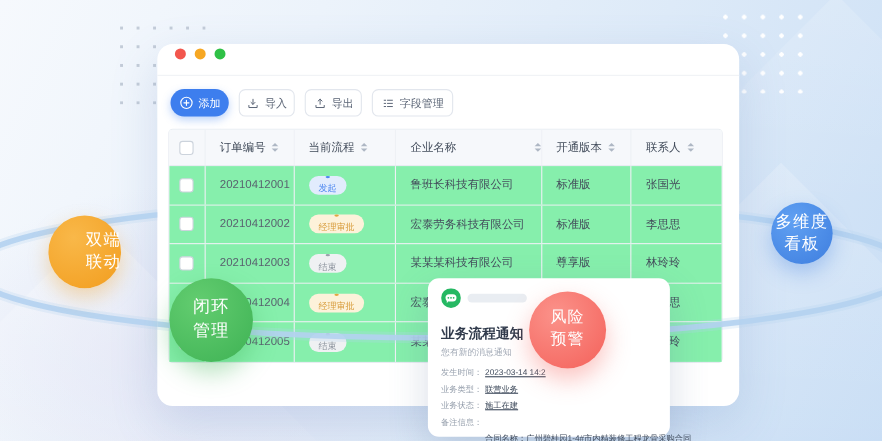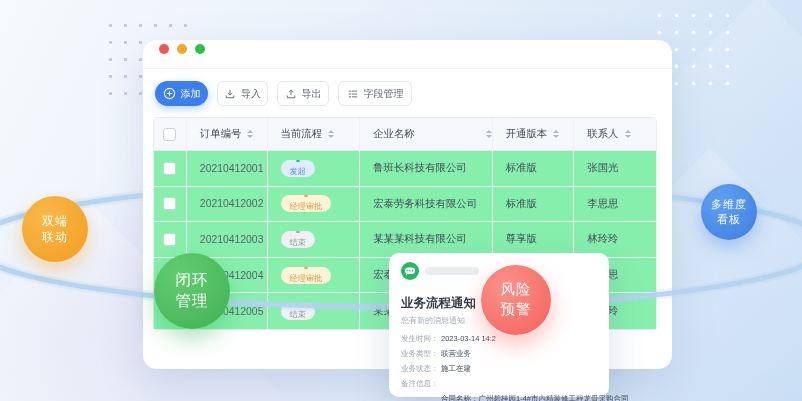--- a/index.html
+++ b/index.html
@@ -51,41 +51,41 @@
   .sort .dn { border-top:3.8px solid #aeb7c4; }
   .badge { display:inline-flex; align-items:center; gap:4px; height:17px; padding:0 9px; border-radius:9px; font-size:8.2px;flex-direction:column; }
   .badge .dot { width:4px; height:4px; border-radius:50%; }
   .badge-blue  { background:#e2ecfd; color:#4e87f0; } .badge-blue .dot{ background:#4e87f0; }
   .badge-yellow{ background:#fdf2da; color:#d79b3a; } .badge-yellow .dot{ background:#e3a640; }
   .badge-gray  { background:#eff1f3; color:#8c939d; } .badge-gray .dot{ background:#9aa1ab; }
 
   
   .fcircle { position:absolute; border-radius:50%; display:flex; flex-direction:column; align-items:center;
     justify-content:center; color:#fff; line-height:1.35; letter-spacing:1px; text-align:center; }
-  .fc-orange { left:22px; top:196px; width:66px; height:66px; font-size:12px; z-index:4;
-    background:radial-gradient(circle at 35% 30%,#f9b849,#f29d1e); box-shadow:0 8px 18px rgba(242,157,30,.35); }
-  .fc-blue { left:701px; top:184px; width:56px; height:56px; font-size:11px; z-index:4;
+  .fc-orange { left:44px; top:196px; width:66px; height:66px; font-size:15px; z-index:4;
+    background:radial-gradient(circle at 35% 30%,#f9b849,#f29d1e); box-shadow:0 8px 18px rgba(242,157,30,.35);align-items:flex-end; }
+  .fc-blue { left:701px; top:184px; width:56px; height:56px; font-size:15px; z-index:4;
     background:radial-gradient(circle at 35% 30%,#60a0f2,#3e7edf); box-shadow:0 8px 18px rgba(62,126,223,.35); }
   .fc-green { left:154px; top:253px; width:76px; height:76px; font-size:15.5px; z-index:5;
     background:radial-gradient(circle at 35% 30%,#63cd70,#3eb254); box-shadow:0 10px 22px rgba(62,178,84,.38); }
   .fc-pink { left:481px; top:265px; width:70px; height:70px; font-size:14.5px; z-index:7;
     background:radial-gradient(circle at 35% 30%,#fb928a,#f4615a); box-shadow:0 10px 22px rgba(244,97,90,.38); }
 
   
   .popup { position:absolute; left:389px; top:253px; width:220px; height:144px; background:#fff;
     border-radius:10px; box-shadow:0 14px 36px rgba(70,95,140,.20); z-index:6; padding:9px 12px 0 12px; }
   .popup-head { display:flex; align-items:center; gap:6px; }
   .chat-icon { width:18px; height:18px; flex:0 0 18px; }
   .src-pill { width:54px; height:8px; border-radius:4px; background:#e9edf2; }
   .popup-title { margin-top:15px; font-size:12.5px; font-weight:bold; color:#313b4c; }
   .popup-sub { margin-top:3px; font-size:8px; color:#a2aab6; }
   .popup-fields { margin-top:5px; }
   .f-row { display:flex; line-height:15px; font-size:7.5px; }
   .f-label { flex:0 0 40px; color:#98a1ae; }
-  .f-value { color:#3f4b5c; white-space:nowrap; }
+  .f-value { color:#3f4b5c; white-space:nowrap;text-decoration:underline; }
 </style>
 </head>
 <body>
 
 <div class="stage">
 
   <div class="lavender"></div>
   <div class="chev c1"></div>
   <div class="chev c2"></div>
   <div class="chev c3"></div>

